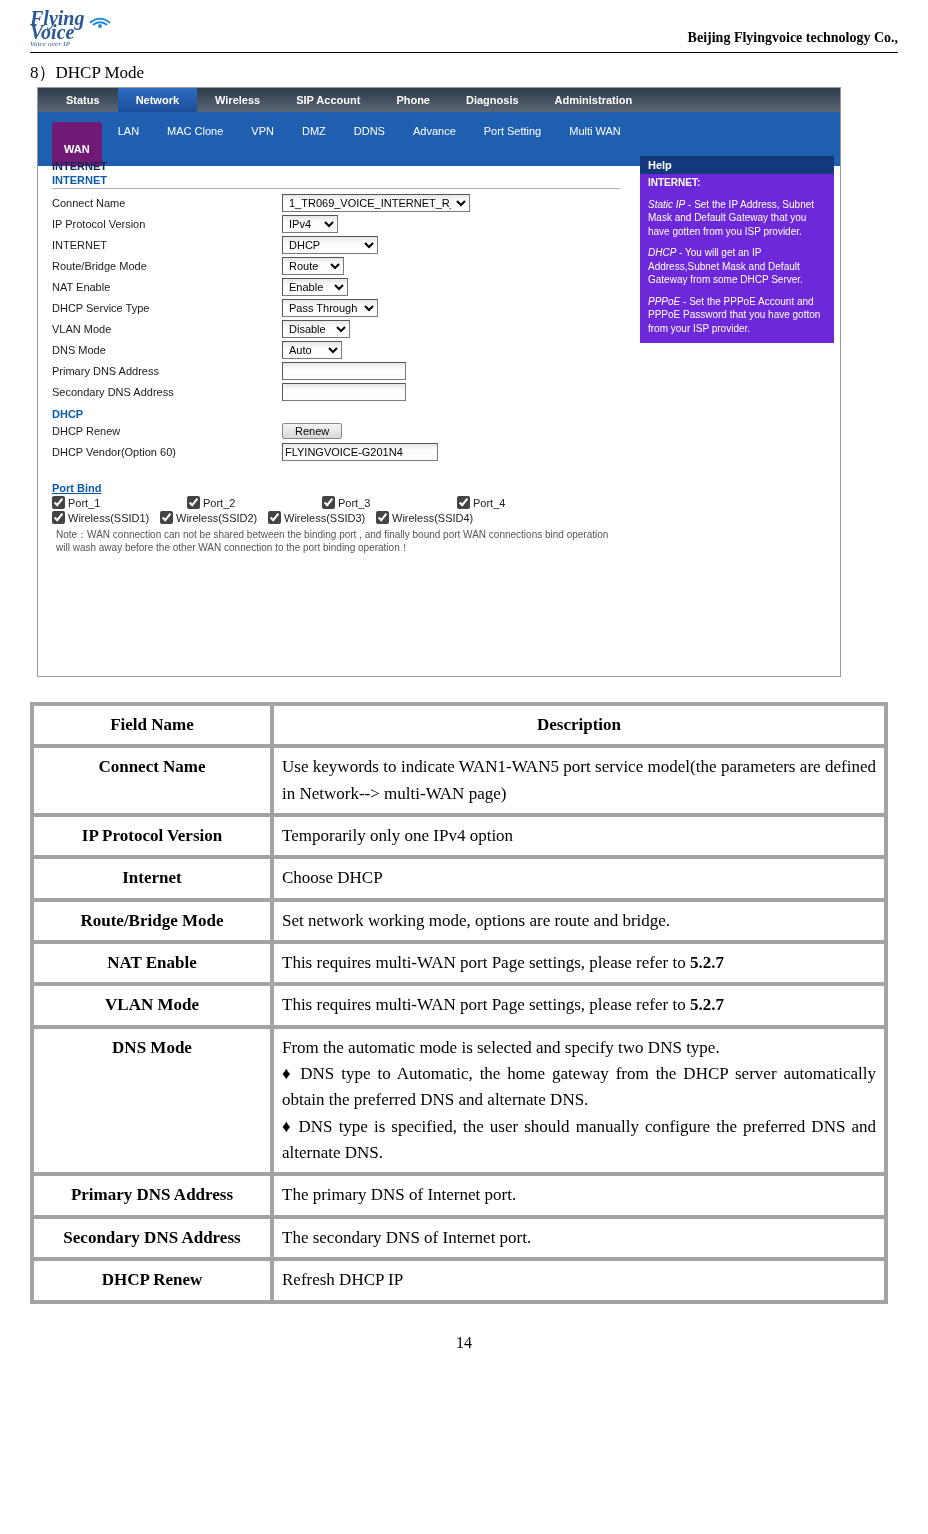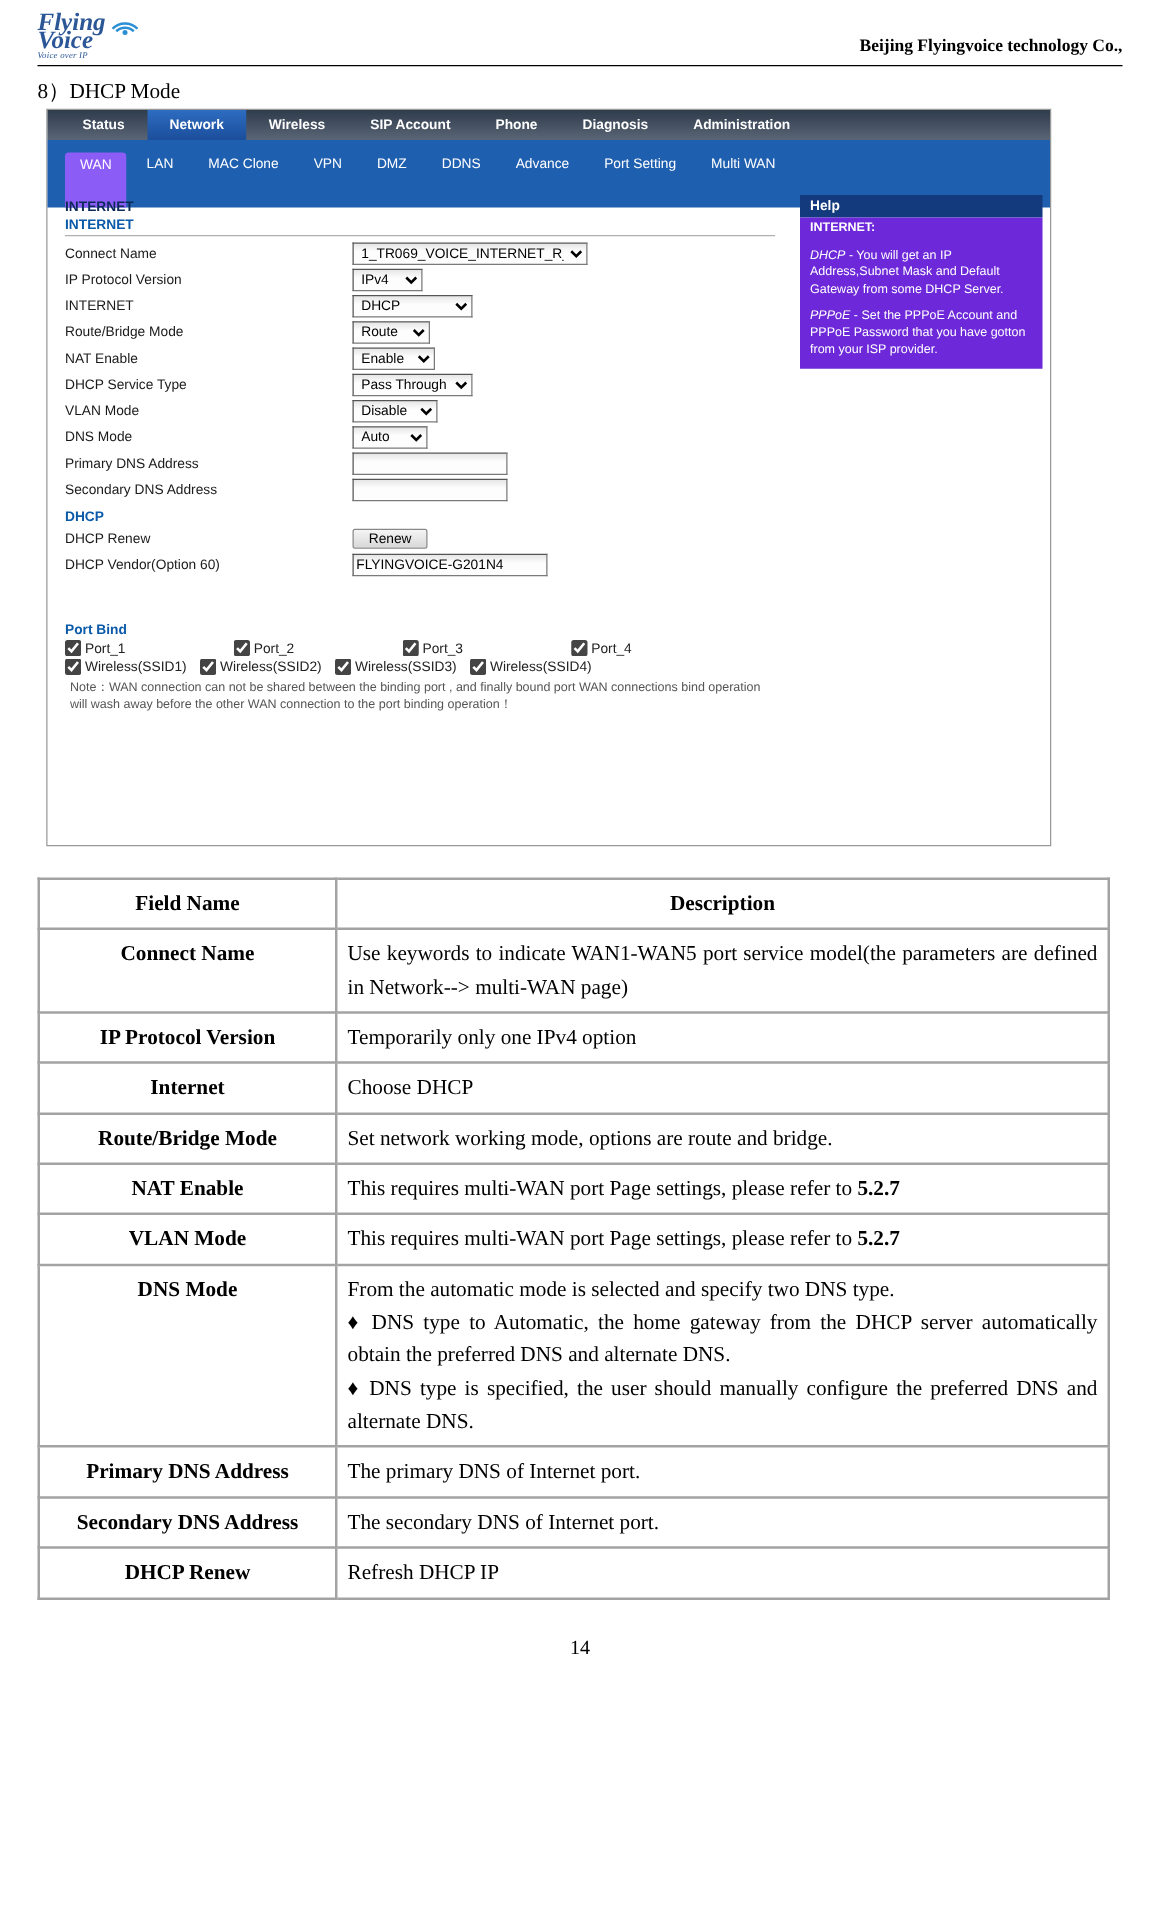--- a/index.html
+++ b/index.html
@@ -13,21 +13,21 @@
   .header-right { font-weight:bold; font-size:14px; padding-bottom:2px; }
   .mode-title { margin:8px 0 4px 0; font-size:17px; }
 
   
   .shot { width:802px; height:588px; margin-left:8px; background:#fff; font-family:Arial,Helvetica,sans-serif; font-size:11px; position:relative; box-shadow:0 0 0 1px #999; }
   .tabs1 { height:24px; background:linear-gradient(#2f3c4c,#5a6576); display:flex; padding-left:10px; }
   .tabs1 .tab { color:#fff; padding:0 18px; line-height:24px; font-weight:bold; font-size:11px; cursor:pointer; }
   .tabs1 .tab.active { background:linear-gradient(#2d6cc0,#1b4e9b); }
   .tabs2 { background:#1f5fb0; height:44px; padding:10px 0 0 14px; display:flex; gap:4px; }
   .tabs2 .subtab { color:#fff; font-size:11px; padding:2px 12px; line-height:14px; cursor:pointer; }
-  .tabs2 .subtab.active { background:#8b5cf6; border-radius:3px 3px 0 0; padding-top:3px; }
+  .tabs2 .subtab.active { background:#701a75; border-radius:3px 3px 0 0; padding-top:20px;font-weight:bold; }
 
   .shot-body { display:flex; position:absolute; top:68px; left:0; right:0; bottom:0; }
   .form-col { flex:1; padding:2px 14px 4px 14px; color:#222; font-size:11px; overflow:hidden; }
   .help-col { width:194px; padding:0 6px; }
   .help-box { }
   .help-hdr { background:#133a7c; color:#fff; font-weight:bold; font-size:11px; padding:3px 8px; }
   .help-body { background:#6d28d9; color:#fff; font-size:10px; padding:2px 8px 8px 8px; line-height:1.35; }
   .help-body p { margin:8px 0 0 0; }
   .help-body em { font-style:italic; }
 
@@ -41,21 +41,21 @@
   .btn { font-size:11px; padding:1px 12px; background:linear-gradient(#f5f5f5,#d8d8d8); border:1px solid #888; border-radius:2px; cursor:pointer; }
 
   .sect-label { font-size:11px; color:#0b5aa9; font-weight:bold; margin-top:6px; }
   .ports { display:flex; flex-wrap:nowrap; gap:0; margin:2px 0 2px 0; }
   .port-item { width:135px; font-size:11px; display:flex; align-items:center; gap:3px; }
   .port-row2 .port-item { width:108px;align-items:center; }
   .note { font-size:10px; color:#555; margin-top:4px; margin-left:4px; line-height:1.3; }
 
   
   table.desc { width:858px; border-collapse:collapse; margin-top:26px; font-size:17px; }
-  table.desc th, table.desc td { border:2px solid #a3a3a3; padding:6px 8px 6px 8px; vertical-align:top; line-height:1.55;margin-left:16px; }
+  table.desc th, table.desc td { border:4px solid #a3a3a3; padding:6px 8px 6px 8px; vertical-align:top; line-height:1.55;margin-left:16px; }
   table.desc th { font-weight:bold; text-align:center; background:#fff; }
   table.desc td.fname { width:220px; text-align:center; font-weight:bold; }
   table.desc td.dcell { text-align:justify; text-justify:inter-word; }
   .pagenum { text-align:center; font-size:16px; margin-top:30px; }
 
   input[type=checkbox] { margin:0; accent-color:#444; }
 </style>
 </head>
 <body>
 
@@ -150,21 +150,21 @@
         <div class="sect-label">DHCP</div>
         <div class="row">
           <label>DHCP Renew</label>
           <button class="btn">Renew</button>
         </div>
         <div class="row">
           <label>DHCP Vendor(Option 60)</label>
           <input type="text" style="width: 150px;" value="FLYINGVOICE-G201N4">
         </div>
 
-        <div class="sect-label" style="margin-top:36px;">Port Bind</div>
+        <div class="sect-label" style="margin-top:20px;text-decoration:underline;">Port Bind</div>
         <div class="ports">
           <div class="port-item">
               <input type="checkbox" checked="" style="">
               <span>Port_1</span>
             </div>
           <div class="port-item">
               <input type="checkbox" checked="" style="">
               <span>Port_2</span>
             </div>
           <div class="port-item">
@@ -195,20 +195,21 @@
             </div>
         </div>
         <div class="note">Note：WAN connection can not be shared between the binding port , and finally bound port WAN connections bind operation will wash away before the other WAN connection to the port binding operation！</div>
       </div>
 
       <div class="help-col">
         <div class="help-box">
           <div class="help-hdr">Help</div>
           <div class="help-body">
             <div style="font-weight:bold;">INTERNET:</div>
+            <p><em>Static IP</em><span> - Set the IP Address, Subnet Mask and Default Gateway that you have gotten from you ISP provider.</span></p>
             <p><em>DHCP</em><span> - You will get an IP Address,Subnet Mask and Default Gateway from some DHCP Server.</span></p>
             <p><em>PPPoE</em><span> - Set the PPPoE Account and PPPoE Password that you have gotton from your ISP provider.</span></p>
           </div>
         </div>
       </div>
     </div>
   </div>
 
   <table class="desc">
     <tbody>

